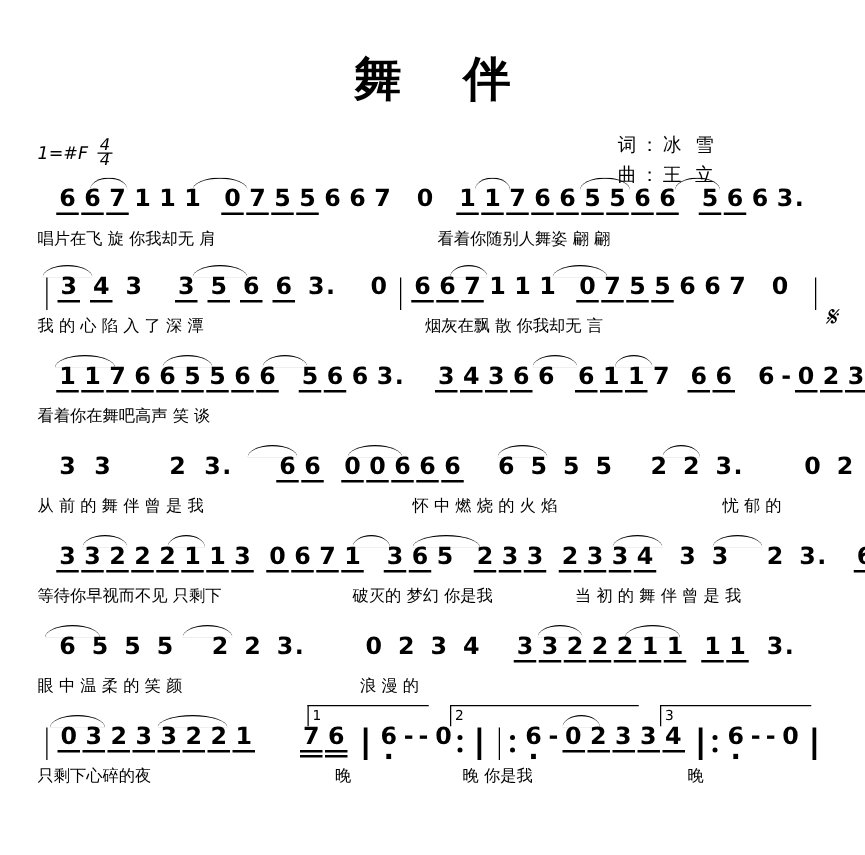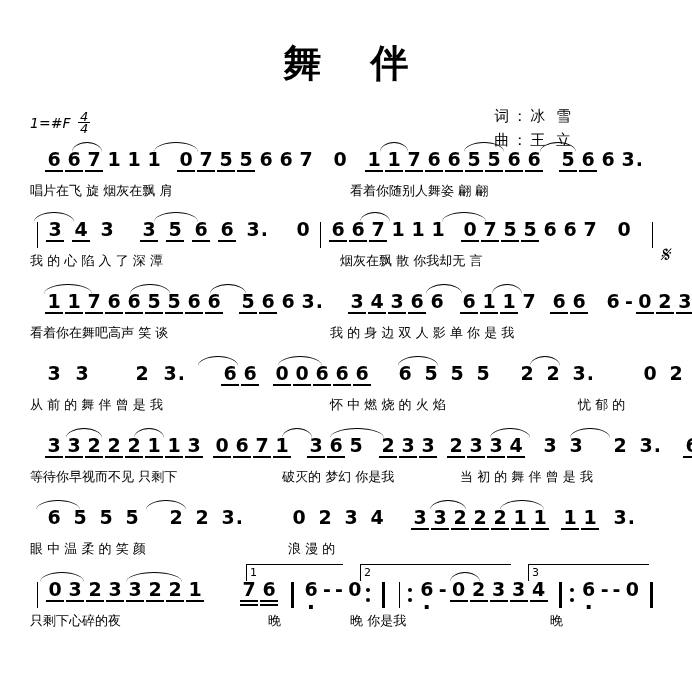--- a/index.html
+++ b/index.html
@@ -261,21 +261,21 @@
             <span class="num">3</span>
           </div>
       </div>
       <div class="bar" style="margin-left:24px;"></div>
     </div>
     <div class="slur" style="left:42px;top:-6px;width:30px;"></div>
     <div class="slur" style="left:124px;top:-6px;width:44px;"></div>
     <div class="slur" style="left:350px;top:-6px;width:28px;"></div>
     <div class="slur" style="left:434px;top:-6px;width:40px;"></div>
     <div class="slur" style="left:510px;top:-6px;width:36px;"></div>
-    <div class="lyric">唱片在飞 旋   烟灰在飘 肩</div>
+    <div class="lyric">唱片在飞 旋   你我却无 肩</div>
     <div class="lyric" style="left:320px;">看着你随别人舞姿   翩    翩</div>
   </div>
 
   <div class="system" style="top:218px;">
     <div class="measures">
       <div class="bar"></div>
       <div class="measure">
         <div class="note" style="margin-right:6px;">
             <span class="num u1">3</span>
           </div>
@@ -455,21 +455,20 @@
 
       </div>
       <div class="bar"></div>
     </div>
     <div class="slur" style="left:14px;top:-6px;width:48px;"></div>
     <div class="slur" style="left:100px;top:-6px;width:40px;"></div>
     <div class="slur" style="left:180px;top:-6px;width:36px;"></div>
     <div class="slur" style="left:396px;top:-6px;width:36px;"></div>
     <div class="slur" style="left:462px;top:-6px;width:30px;"></div>
     <div class="lyric">看着你在舞吧高声   笑   谈</div>
-    <div class="lyric" style="left:300px;">我 的 身 边   双 人 影   单       你 是 我</div>
   </div>
 
   <div class="system" style="top:362px;">
     <div class="measures">
       <div class="bar"></div>
       <div class="measure">
         <div class="note" style="margin-right:8px;">
             <span class="num">3</span>
           </div>
         <div class="note" style="margin-right:40px;">
@@ -842,17 +841,17 @@
       </div>
       <div class="bar thick" style="margin-left:8px;"></div>
     </div>
 
     <div class="slur" style="left:10px;top:-6px;width:44px;"></div>
     <div class="slur" style="left:96px;top:-6px;width:56px;"></div>
     <div class="slur" style="left:420px;top:-6px;width:30px;"></div>
 
     <div class="lyric">只剩下心碎的夜</div>
     <div class="lyric" style="left:238px;">晚</div>
-    <div class="lyric" style="left:320px;">晚    你是我</div>
+    <div class="lyric" style="left:340px;">晚    你是我</div>
     <div class="lyric" style="left:520px;">晚</div>
   </div>
 
 </div>
 
 </body></html>

